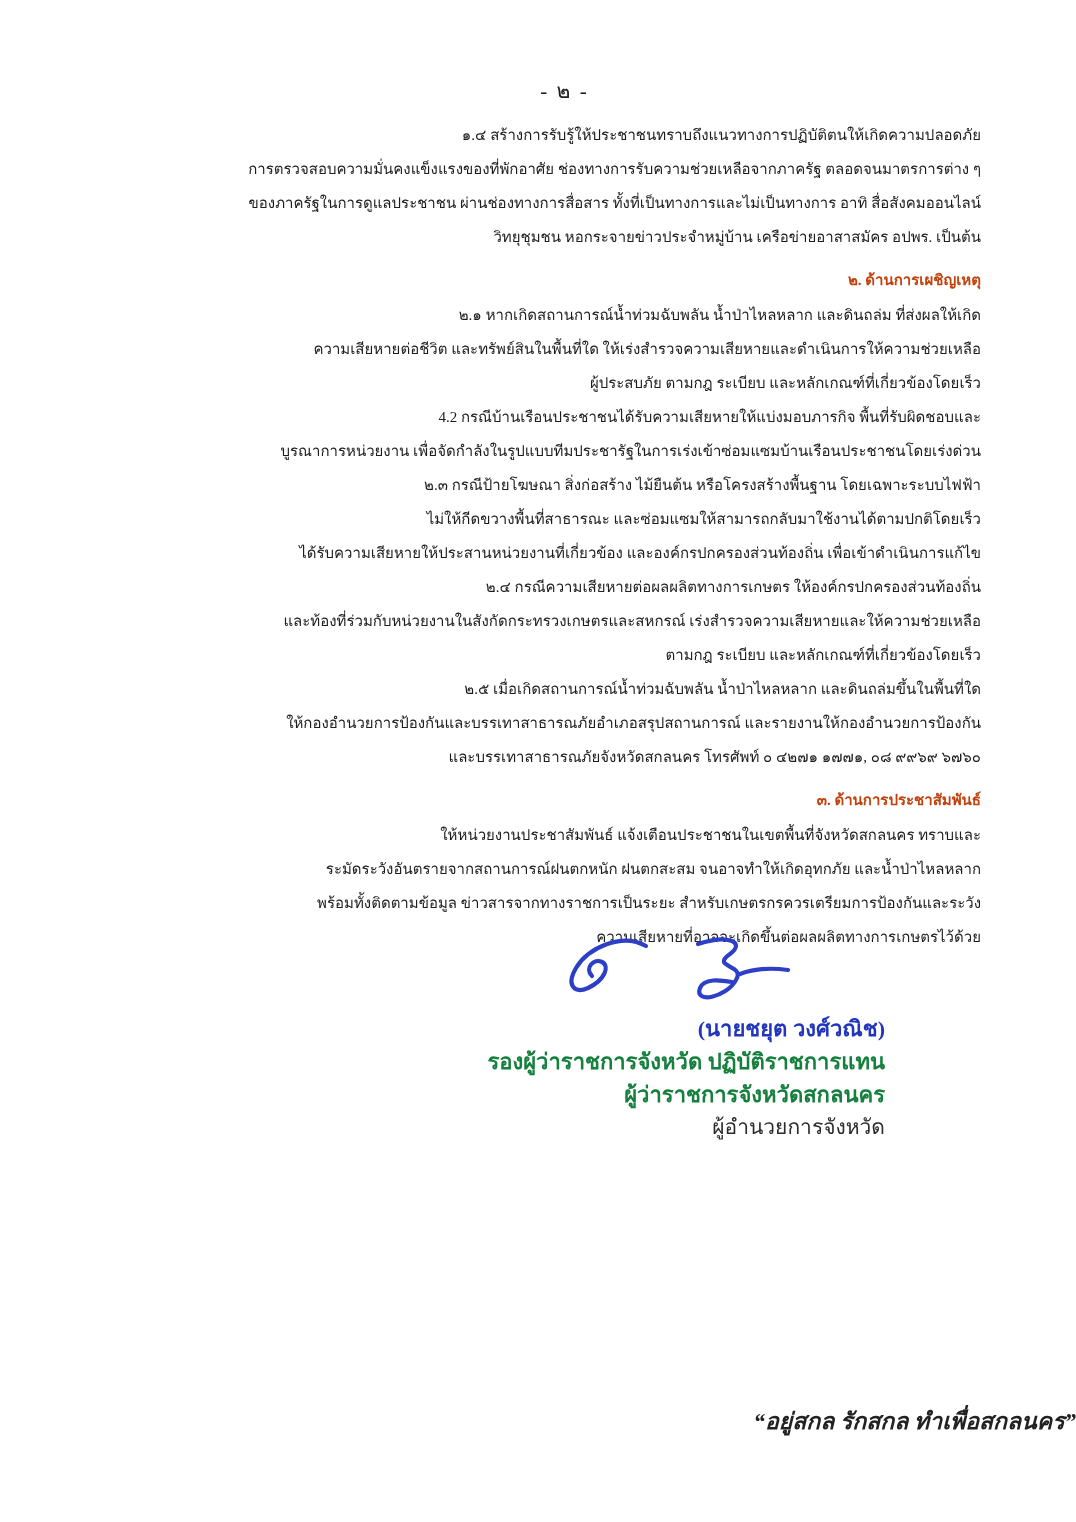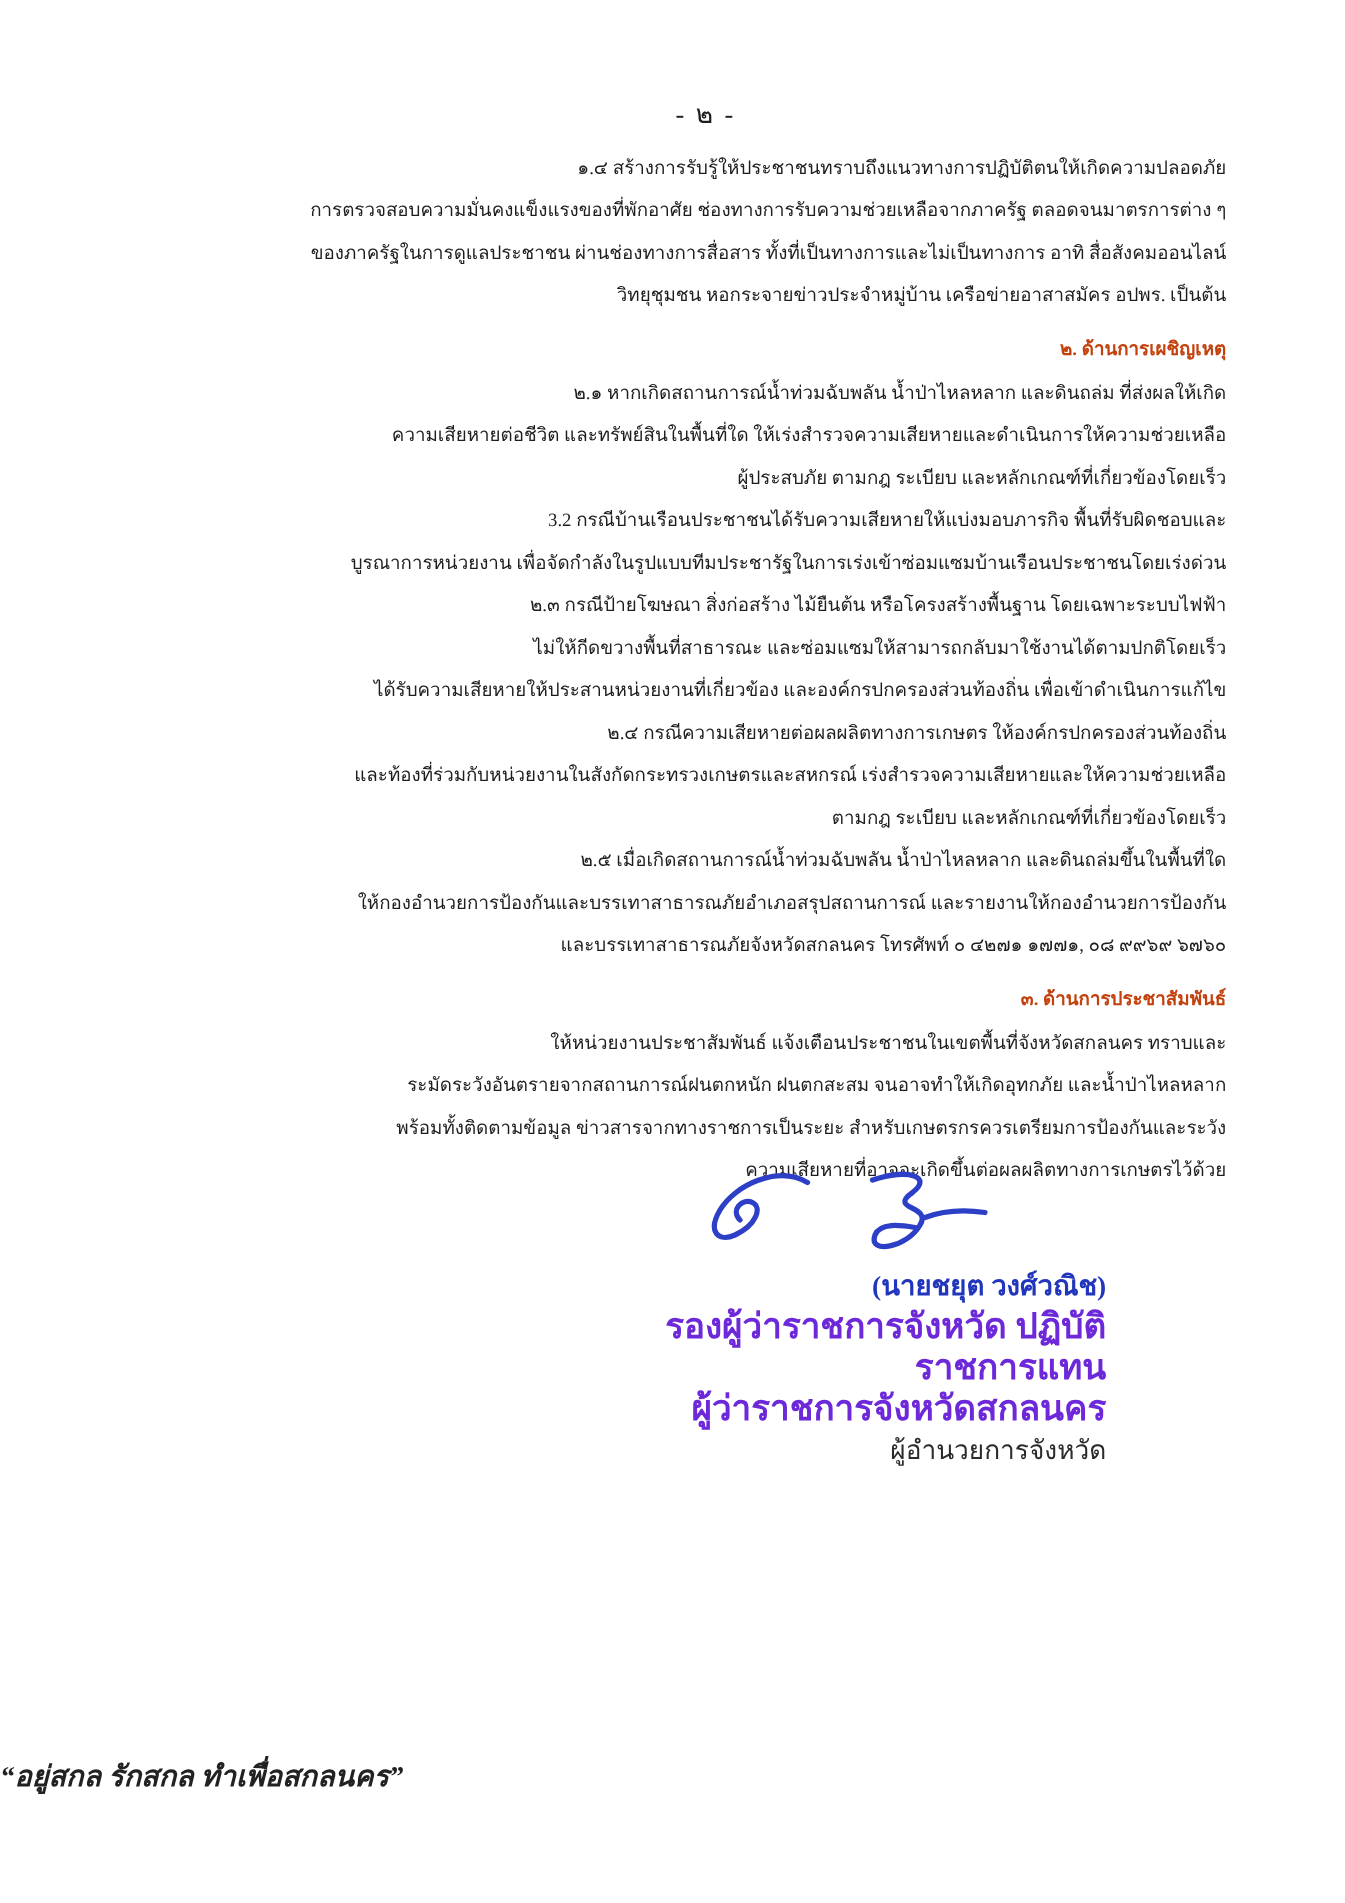--- a/index.html
+++ b/index.html
@@ -60,36 +60,36 @@
     left: 110px;
     top: 2px;
   }
   .sig-name {
     font-size: 22px;
     font-weight: bold;
     color: #2136bd;
     line-height: 33px;
   }
   .sig-role {
-    font-size: 28px;
+    font-size: 22px;
     font-weight: bold;
-    color: #6d28d9;
+    color: #15803d;
     line-height: 33px;
   }
   .sig-title-black {
     font-size: 21px;
     color: #2b2b2b;
     line-height: 32px;
   }
   .footer-motto {
     position: absolute;
     top: 1403px;
     left: 0;
     width: 1076px;
-    text-align: left;
+    text-align: right;
     font-size: 23px;
     font-weight: bold;
     font-style: italic;
     color: #222222;
   }
 </style>
 </head>
 <body>
 
 <div class="page">
@@ -107,21 +107,21 @@
 
     <div class="heading">๒. ด้านการเผชิญเหตุ</div>
 
     <p class="para">
       <span class="line indent" style="display:block">๒.๑ หากเกิดสถานการณ์น้ำท่วมฉับพลัน น้ำป่าไหลหลาก และดินถล่ม ที่ส่งผลให้เกิด</span>
       <span class="line" style="display:block">ความเสียหายต่อชีวิต และทรัพย์สินในพื้นที่ใด ให้เร่งสำรวจความเสียหายและดำเนินการให้ความช่วยเหลือ</span>
       <span class="line" style="display:block">ผู้ประสบภัย ตามกฎ ระเบียบ และหลักเกณฑ์ที่เกี่ยวข้องโดยเร็ว</span>
     </p>
 
     <p class="para">
-      <span class="line indent" style="display:block">3.2 กรณีบ้านเรือนประชาชนได้รับความเสียหายให้แบ่งมอบภารกิจ พื้นที่รับผิดชอบและ</span>
+      <span class="line indent" style="display:block">4.2 กรณีบ้านเรือนประชาชนได้รับความเสียหายให้แบ่งมอบภารกิจ พื้นที่รับผิดชอบและ</span>
       <span class="line" style="display:block">บูรณาการหน่วยงาน เพื่อจัดกำลังในรูปแบบทีมประชารัฐในการเร่งเข้าซ่อมแซมบ้านเรือนประชาชนโดยเร่งด่วน</span>
     </p>
 
     <p class="para">
       <span class="line indent" style="display:block">๒.๓ กรณีป้ายโฆษณา สิ่งก่อสร้าง ไม้ยืนต้น หรือโครงสร้างพื้นฐาน โดยเฉพาะระบบไฟฟ้า</span>
       <span class="line" style="display:block">ไม่ให้กีดขวางพื้นที่สาธารณะ และซ่อมแซมให้สามารถกลับมาใช้งานได้ตามปกติโดยเร็ว</span>
       <span class="line" style="display:block">ได้รับความเสียหายให้ประสานหน่วยงานที่เกี่ยวข้อง และองค์กรปกครองส่วนท้องถิ่น เพื่อเข้าดำเนินการแก้ไข</span>
     </p>
 
     <p class="para">

